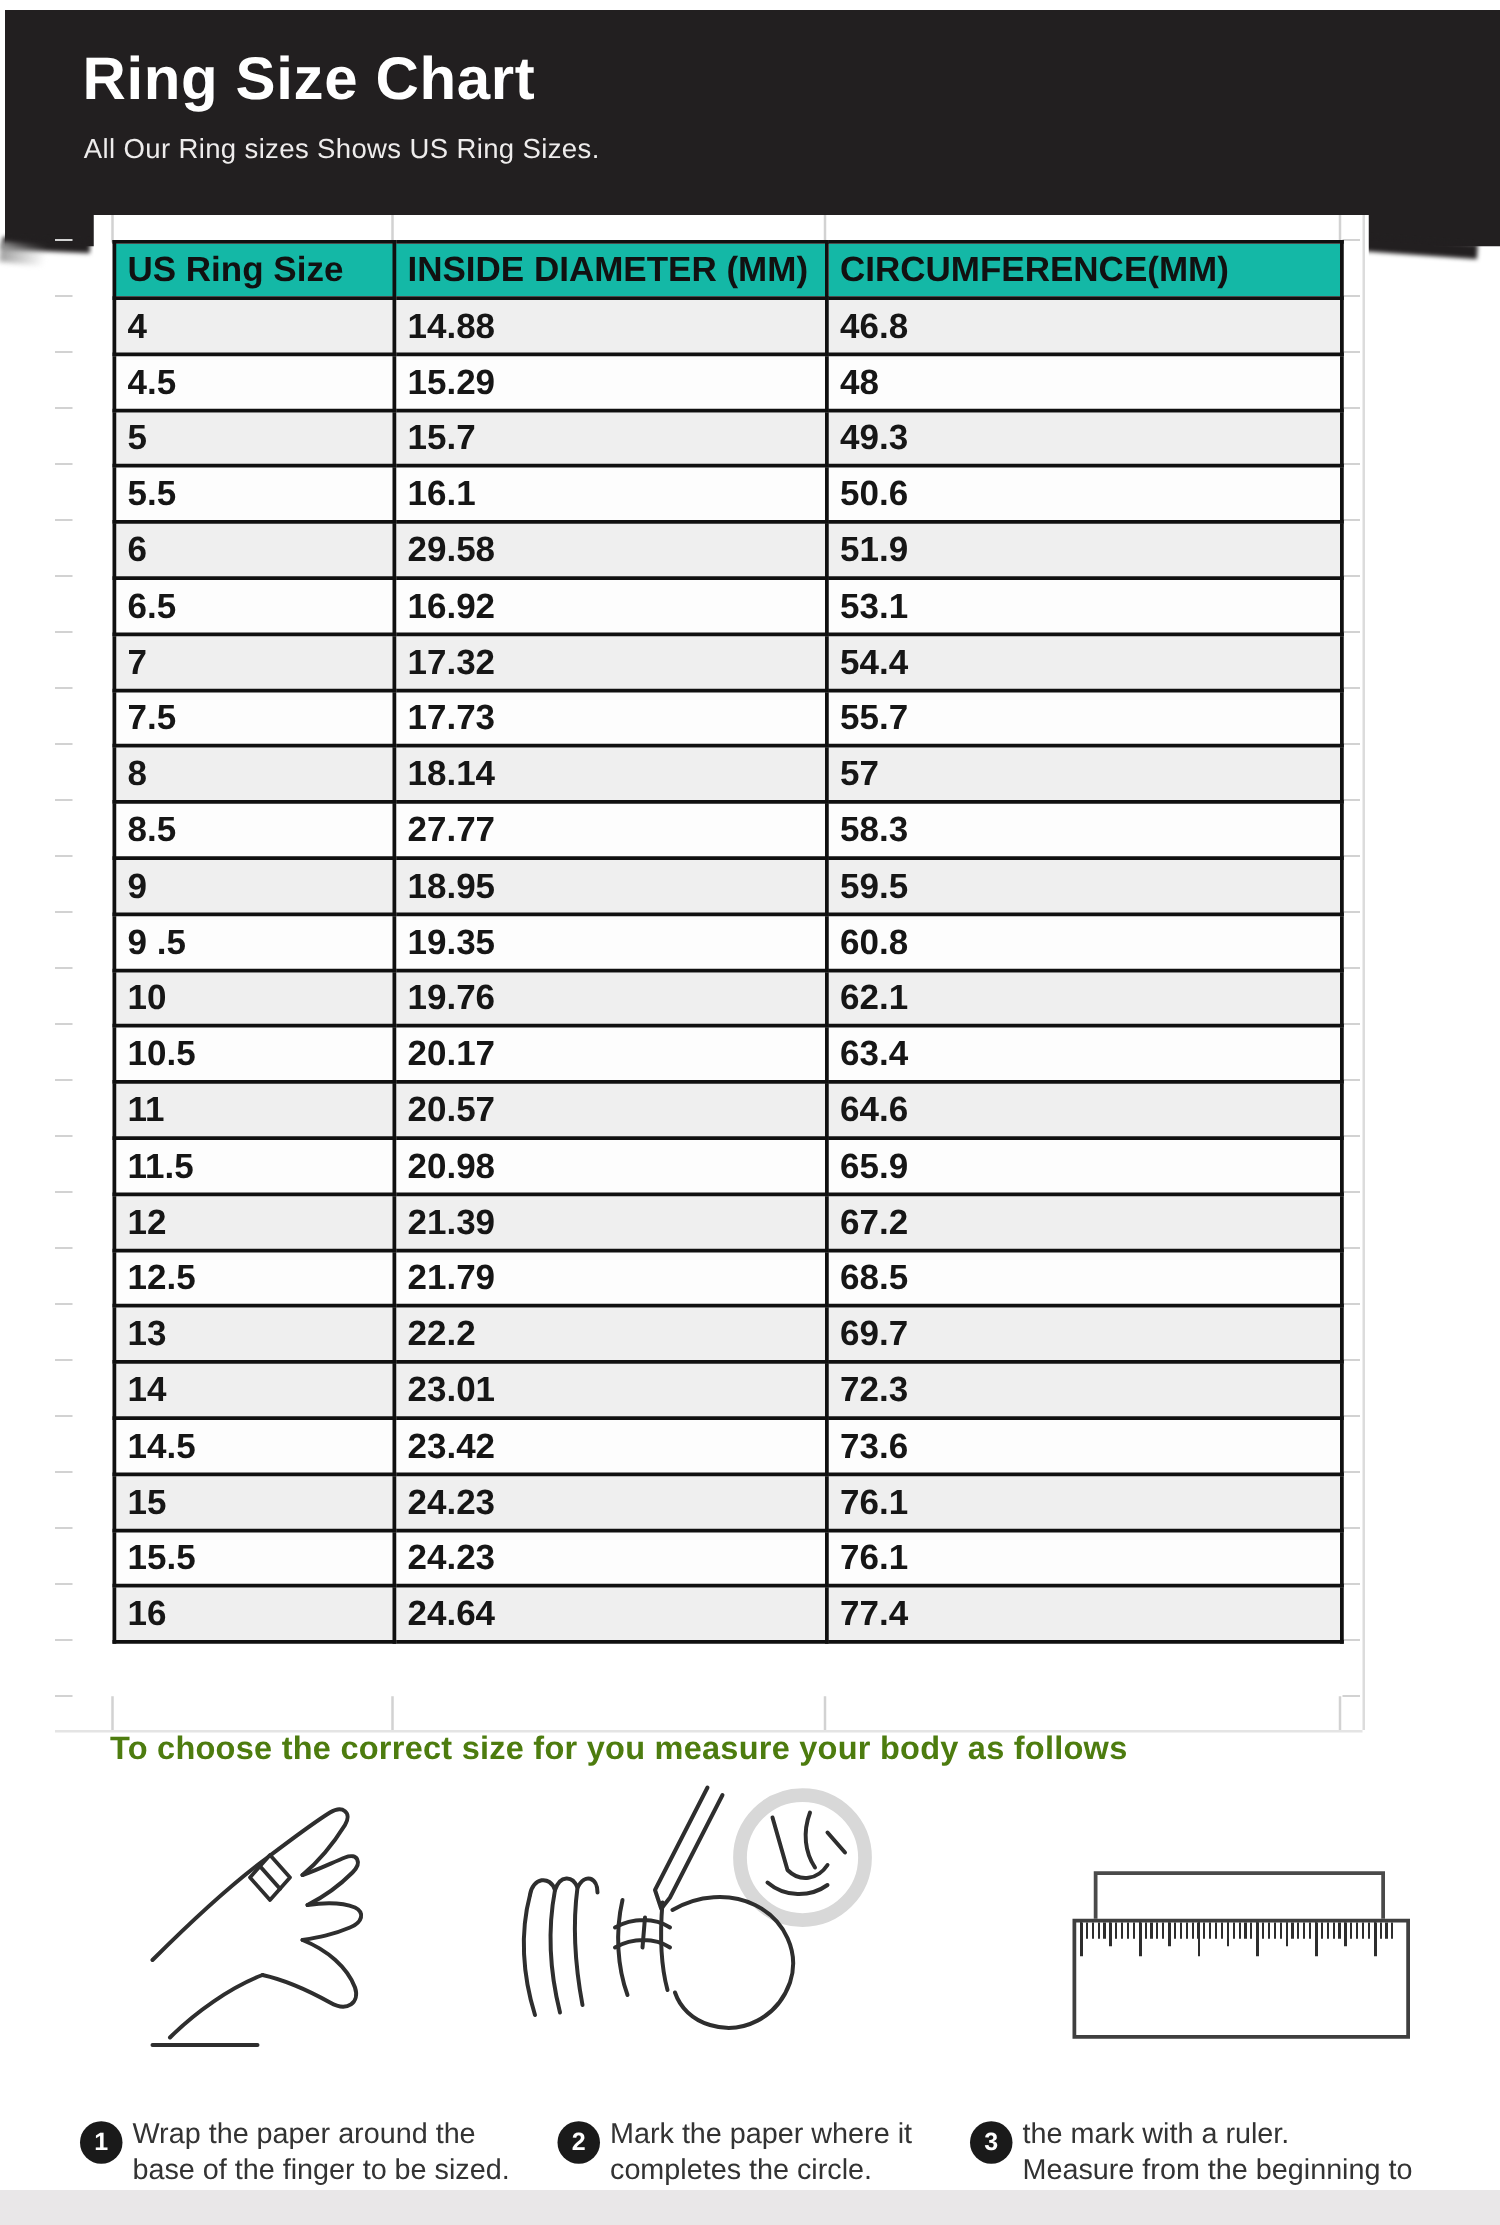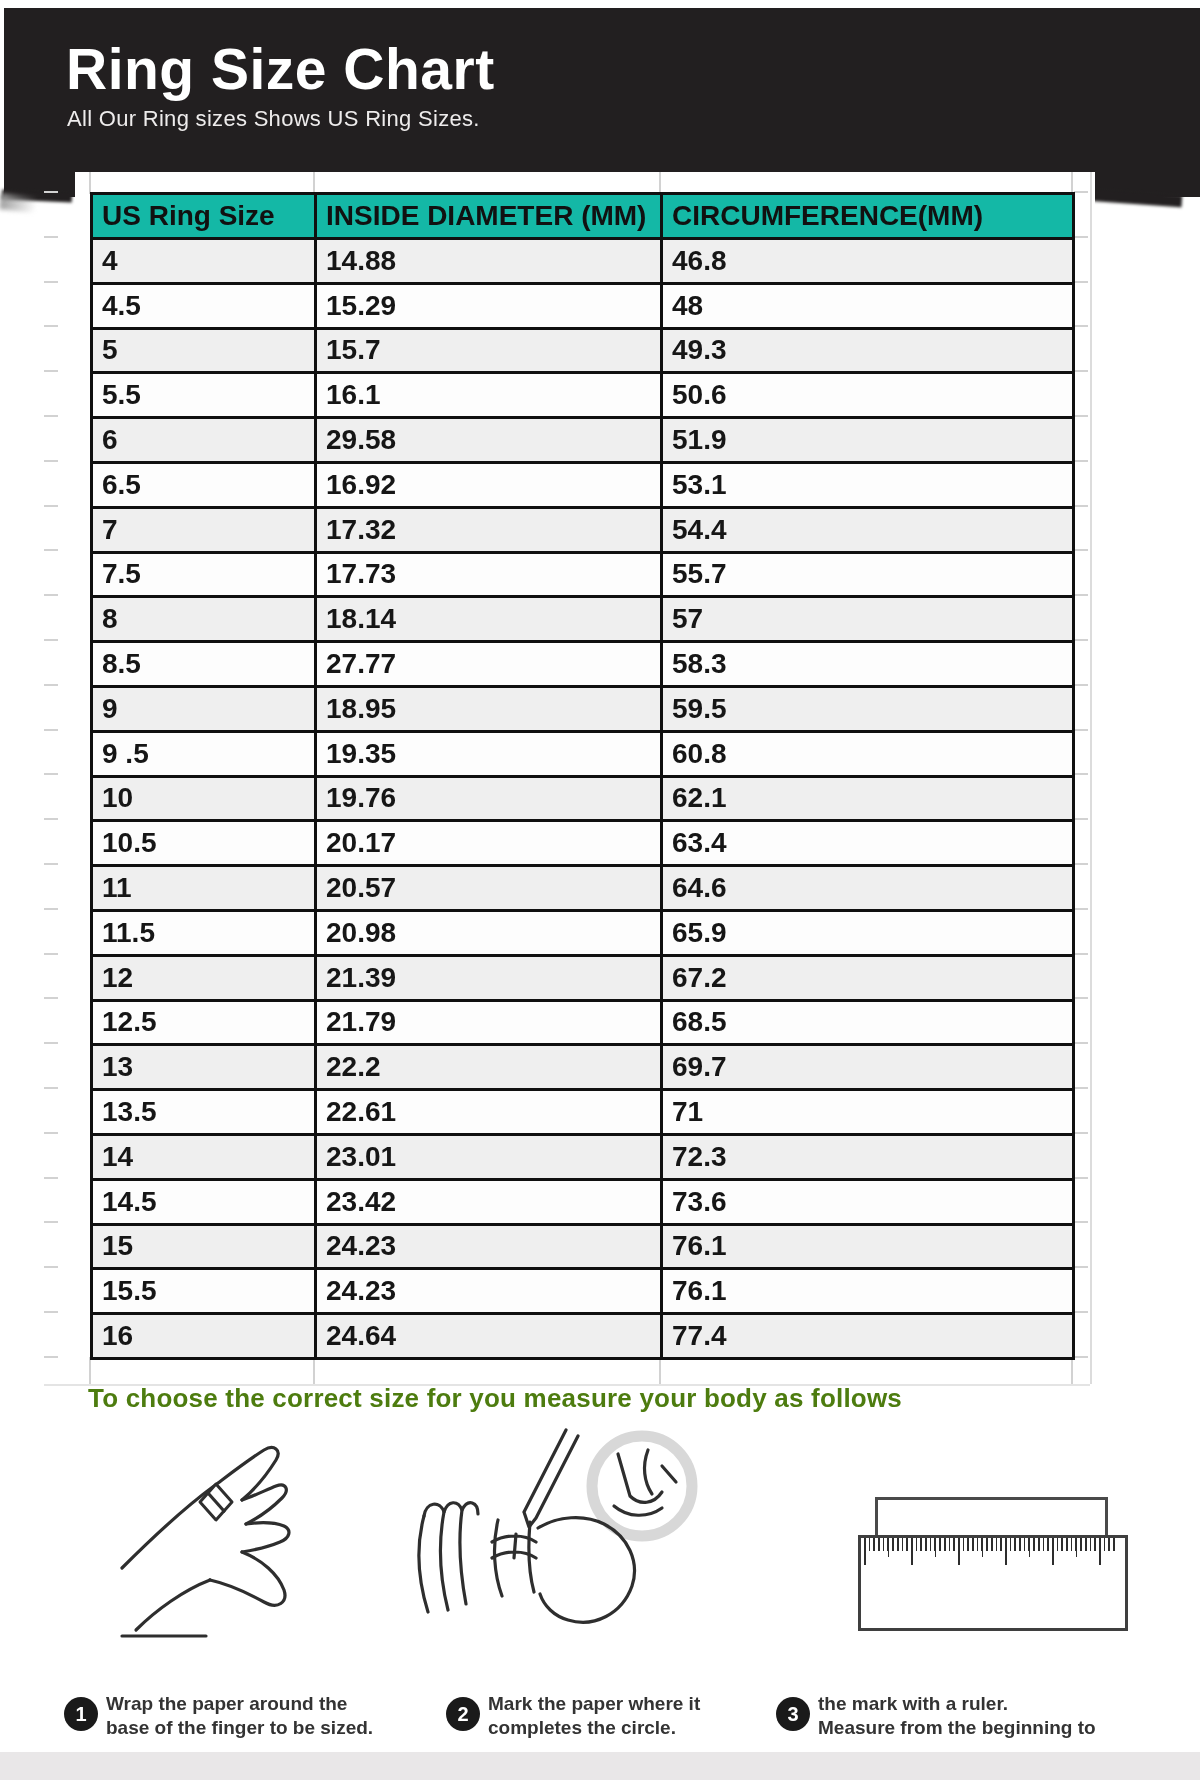--- a/index.html
+++ b/index.html
@@ -1,21 +1,21 @@
 <!DOCTYPE html>
 <html><head>
 <meta charset="utf-8">
 <style>
   html,body{margin:0;padding:0;background:#ffffff;}
   .page{position:relative;width:1200px;height:1780px;overflow:hidden;background:#fff;
         font-family:"Liberation Sans",sans-serif;}
 
   
   .banner{position:absolute;left:4px;top:8px;width:1196px;height:189px;background:#221f20;}
-  .banner-title{position:absolute;left:62px;top:28px;font-size:57px;font-weight:700;
+  .banner-title{position:absolute;left:62px;top:28px;font-size:48px;font-weight:700;
         color:#ffffff;letter-spacing:.5px;}
   .banner-subtitle{position:absolute;left:63px;top:98px;font-size:22px;font-weight:400;
         color:#eeecec;letter-spacing:.3px;}
   .banner-frag{position:absolute;background:#221f20;filter:blur(1.6px);}
   .frag-left{left:2px;top:191px;width:70px;height:10px;transform:rotate(2.5deg);}
   .frag-right{left:1086px;top:192px;width:96px;height:12px;transform:rotate(4deg);}
   .corner-shadow{position:absolute;left:0;top:196px;width:52px;height:16px;
         background:linear-gradient(100deg,#9a9a9a 0%,rgba(255,255,255,0) 70%);
         filter:blur(2px);transform:rotate(6deg);}
 
@@ -54,21 +54,21 @@
         border:3px solid #3f3f3f;background:#ffffff;z-index:2;}
   .ruler-ticks{position:absolute;left:3px;top:0;width:252px;height:27px;
       background:
         repeating-linear-gradient(90deg,#2d2d2d 0 1.7px,rgba(0,0,0,0) 1.7px 4.7px) left top/100% 13px no-repeat,
         repeating-linear-gradient(90deg,#2d2d2d 0 1.9px,rgba(0,0,0,0) 1.9px 23.5px) left top/100% 19px no-repeat,
         repeating-linear-gradient(90deg,#2d2d2d 0 2.2px,rgba(0,0,0,0) 2.2px 47px) left top/100% 27px no-repeat;}
 
   .step-badge{position:absolute;width:34px;height:34px;border-radius:50%;background:#1a1a1a;
         color:#ffffff;font-size:20px;font-weight:700;display:flex;align-items:center;
         justify-content:center;z-index:3;}
-  .step-text{position:absolute;font-size:19px;font-weight:700;color:#333333;
+  .step-text{position:absolute;font-size:23px;font-weight:400;color:#333333;
         line-height:1.28;z-index:3;}
 
   .footer-band{position:absolute;left:0;top:1752px;width:1200px;height:28px;background:#e9e7e8;}
 </style>
 </head>
 <body>
 
 <div class="page">
 
   <div class="banner">
@@ -196,25 +196,20 @@
         <tr class="even">
           <td>12.5</td>
           <td>21.79</td>
           <td>68.5</td>
         </tr>
         <tr class="odd">
           <td>13</td>
           <td>22.2</td>
           <td>69.7</td>
         </tr>
-        <tr class="even">
-          <td>13.5</td>
-          <td>22.61</td>
-          <td>71</td>
-        </tr>
         <tr class="odd">
           <td>14</td>
           <td>23.01</td>
           <td>72.3</td>
         </tr>
         <tr class="even">
           <td>14.5</td>
           <td>23.42</td>
           <td>73.6</td>
         </tr>

